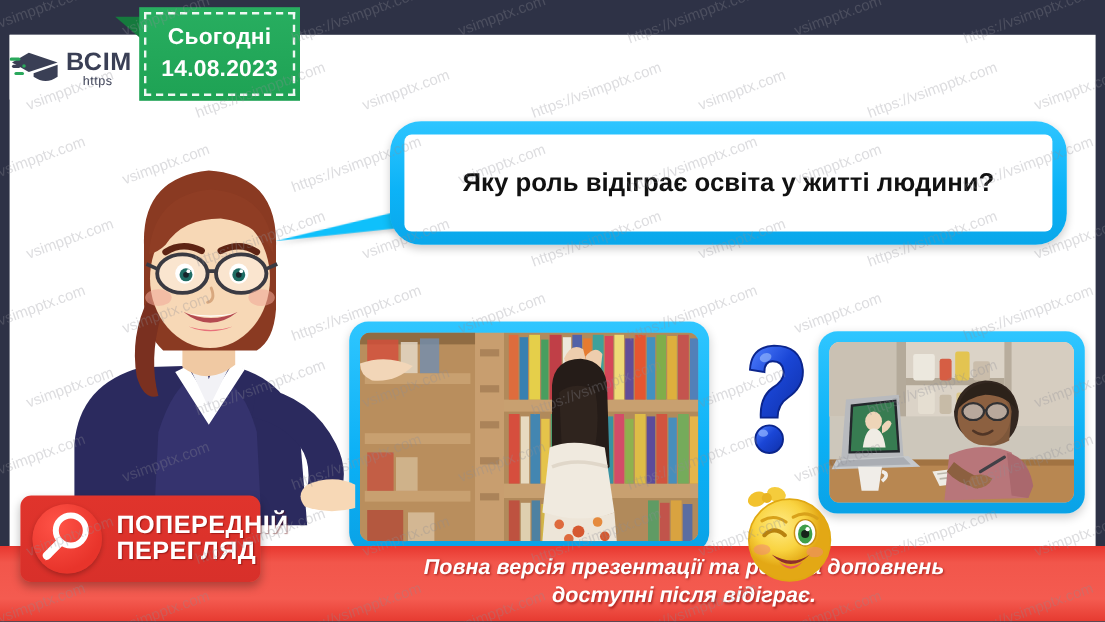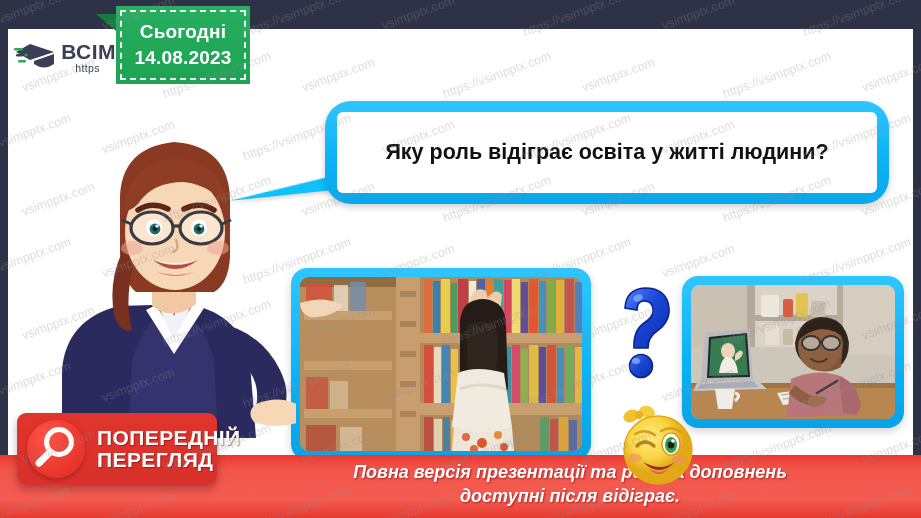--- a/index.html
+++ b/index.html
@@ -6,21 +6,21 @@
   html,body{margin:0;padding:0;background:#2e3246;}
   body{width:921px;height:518px;overflow:hidden;font-family:"Liberation Sans",sans-serif;}
 
   #slide{position:relative;width:921px;height:518px;background:#2e3246;overflow:hidden;}
 
   
   .canvas{position:absolute;left:8px;top:29px;width:905px;height:460px;background:#ffffff;}
 
   
   .logo-plate{position:absolute;left:8px;top:29px;width:108px;height:54px;background:#fff;z-index:14;
-     display:flex;align-items:center;justify-content:flex-end;}
+     display:flex;align-items:center;justify-content:flex-start;}
   .logo-wrap{display:flex;align-items:center;gap:3px;transform:translateY(1px);}
   .cap-svg{display:block;}
   .logo-text{display:flex;flex-direction:column;line-height:1;}
   .logo-main{font-size:21px;font-weight:bold;color:#3a3f55;letter-spacing:.5px;}
   .logo-sub{font-size:10.5px;color:#3a3f55;letter-spacing:.4px;margin-top:1px;margin-left:14px;}
 
   .ribbon-fold{position:absolute;left:96px;top:14px;width:0;height:0;z-index:15;
      border-top:22px solid #157a3d;border-left:26px solid transparent;}
   .date-badge{position:absolute;left:116px;top:6px;width:134px;height:78px;background:#22a85a;z-index:16;
      background:linear-gradient(180deg,#28ae60 0%,#1ea254 100%);

